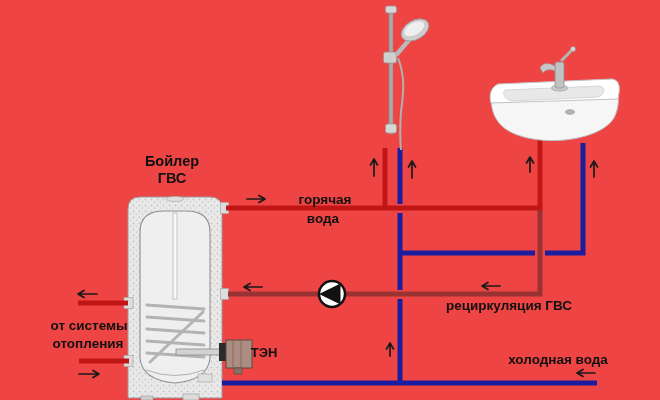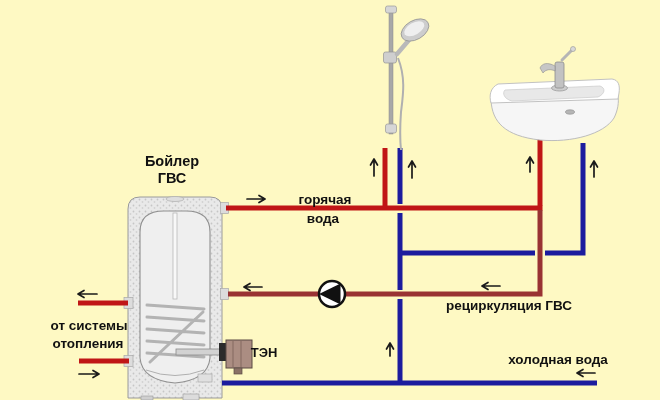--- a/index.html
+++ b/index.html
@@ -1,16 +1,16 @@
 <!DOCTYPE html>
 <html><head>
 <meta charset="utf-8">
 <style>
   html,body{margin:0;padding:0;background:#fff;}
-  .stage{position:relative;width:660px;height:400px;background:#fef9c3;overflow:hidden;
+  .stage{position:relative;width:660px;height:400px;background:#ef4444;overflow:hidden;
          font-family:"Liberation Sans",sans-serif;}
   svg{display:block;}
   .lbl{font-family:"Liberation Sans",sans-serif;font-weight:700;fill:#111;}
   .lbl-title{font-size:14.5px;}
   .lbl-pipe{font-size:13.5px;}
   .lbl-ten{font-size:13px;}
 </style>
 </head>
 <body>
 

